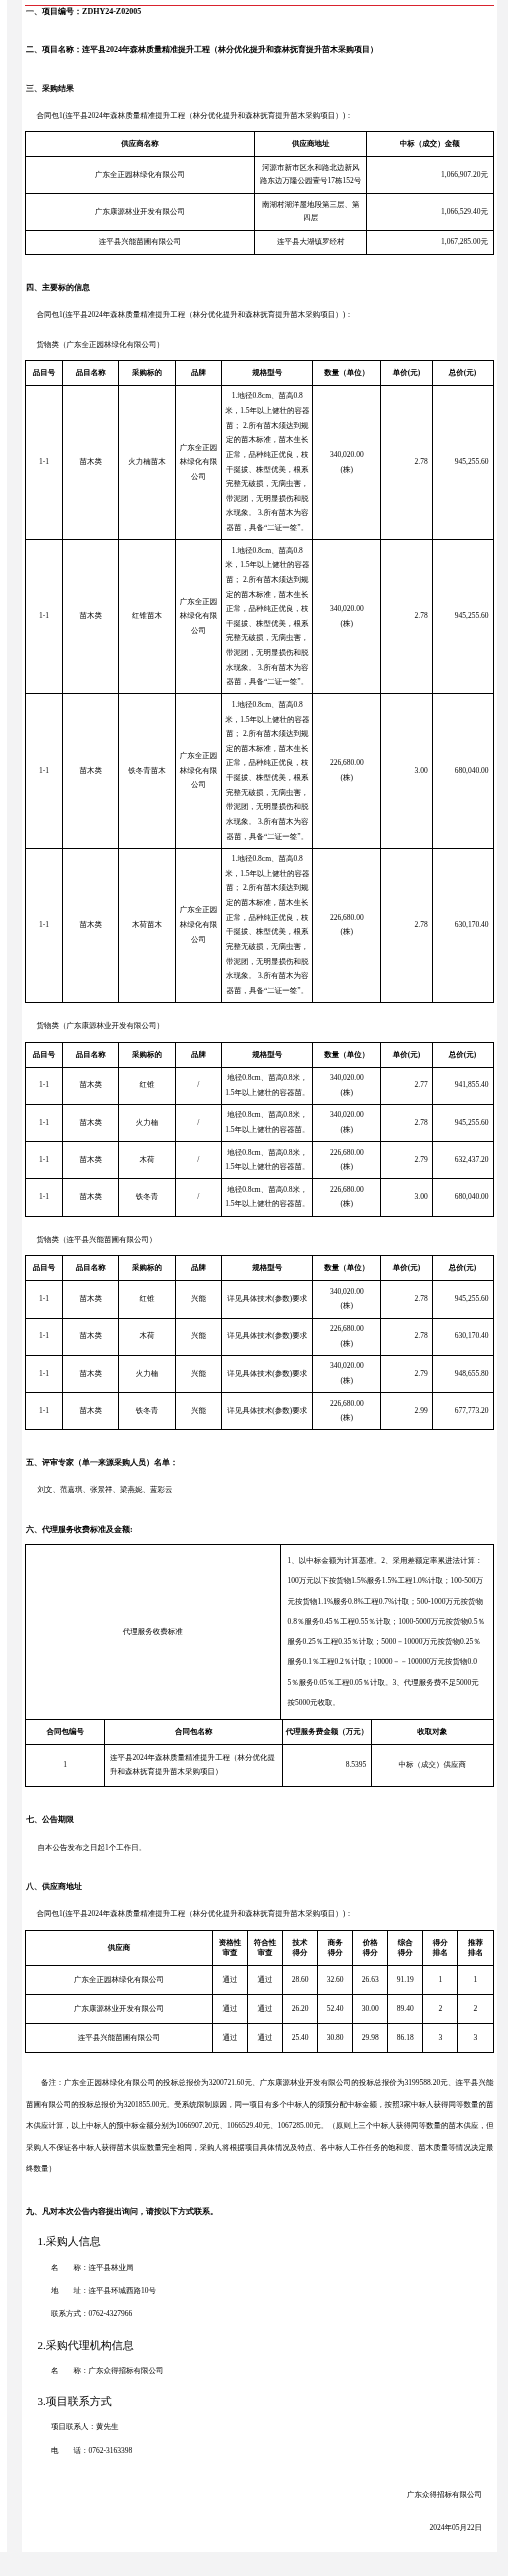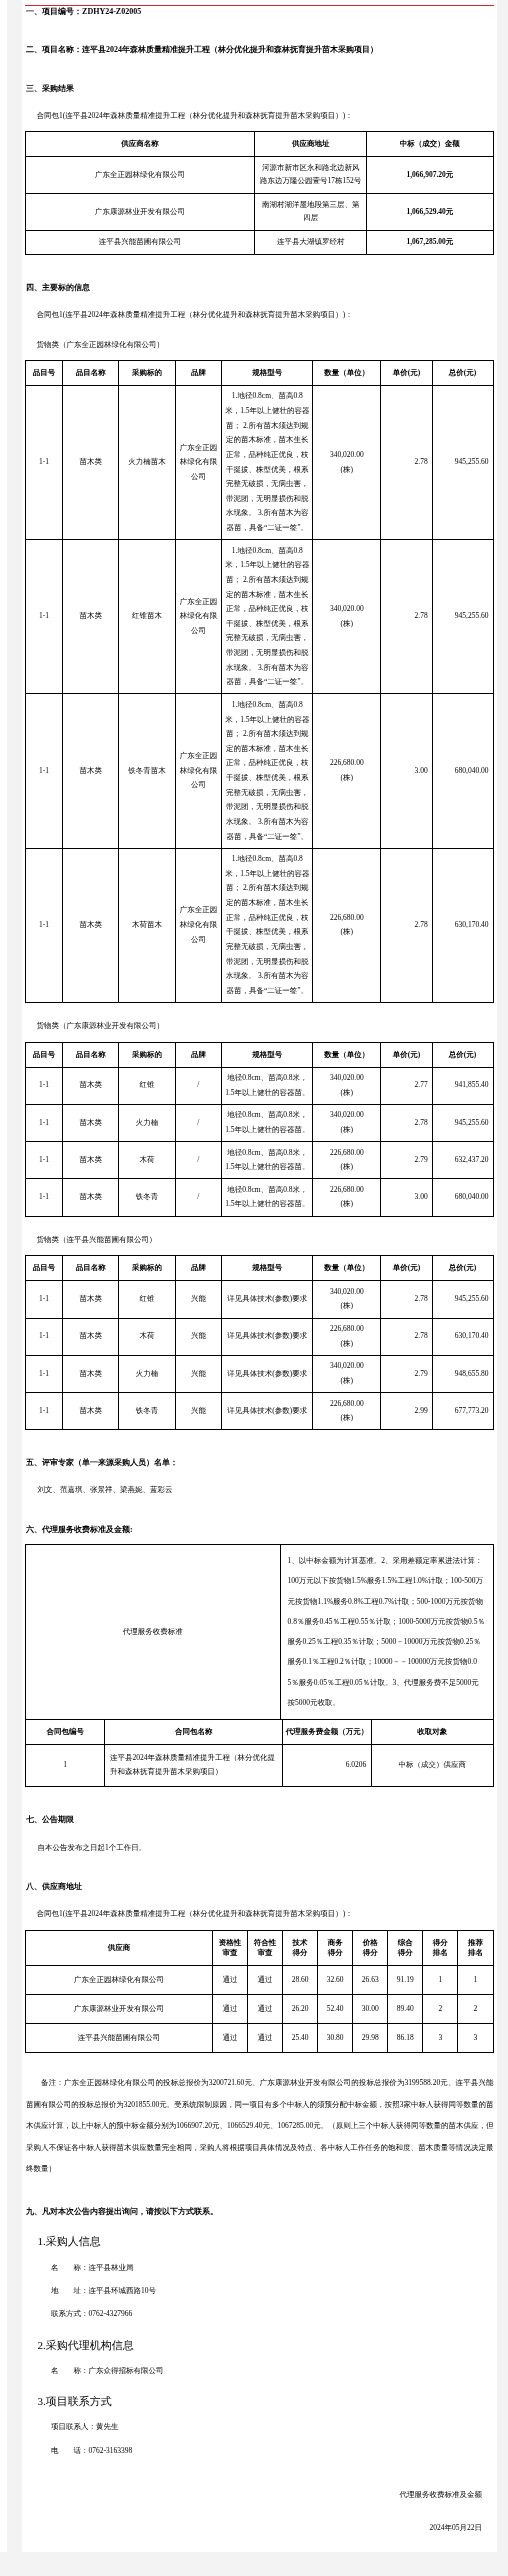--- a/index.html
+++ b/index.html
@@ -25,21 +25,21 @@
   p{font-size:7.5px;margin:0;}
   .intro{margin:16px 0 0 11.6px;line-height:1.6;}
   .group-title{margin:17.4px 0 0 11.6px;line-height:1.6;}
   table{border-collapse:collapse;table-layout:fixed;width:100%;margin-top:9.3px;}
   th,td{border:0.6px solid #000;font-size:7.5px;text-align:center;vertical-align:middle;
         padding:3.5px 2.9px;word-break:break-all;}
   th{font-weight:bold;white-space:pre-line;padding:7px 1.7px;}
   
   .t-result col.c1{width:49%}.t-result col.c2{width:24%}.t-result col.c3{width:27%}
   .t-result td{padding:5.2px 4.6px;line-height:1.7;}
-  .t-result td:nth-child(3){text-align:center;font-weight:bold;}
+  .t-result td:nth-child(3){text-align:right;}
   
   .t-items col.c1{width:8%}.t-items col.c2{width:12%}.t-items col.c3{width:12%}
   .t-items col.c4{width:10%}.t-items col.c5{width:19.5%}.t-items col.c6{width:14.5%}
   .t-items col.c7{width:11%}.t-items col.c8{width:13%}
   .t-items td{line-height:1.95;padding:3.5px 2.3px;}
   .t-items td:nth-child(6){white-space:pre-line;}
   .t-items td:nth-child(7),.t-items td:nth-child(8){text-align:right;padding-right:4px;}
   
   .t-fee1 td{line-height:2.7;}
   .t-fee1 td.fee-label{width:53%;}
@@ -352,21 +352,21 @@
             <th>合同包编号</th>
             <th>合同包名称</th>
             <th>代理服务费金额（万元）</th>
             <th>收取对象</th>
           </tr>
         </thead>
       <tbody>
           <tr>
             <td>1</td>
             <td>连平县2024年森林质量精准提升工程（林分优化提升和森林抚育提升苗木采购项目）</td>
-            <td>6.0206</td>
+            <td>8.5395</td>
             <td>中标（成交）供应商</td>
           </tr>
         </tbody>
     </table>
 
     <h2 class="sec">七、公告期限</h2>
     <p class="period-text">自本公告发布之日起1个工作日。</p>
 
     <h2 class="sec">八、供应商地址</h2>
     <p class="intro">合同包1(连平县2024年森林质量精准提升工程（林分优化提升和森林抚育提升苗木采购项目）)：</p>
@@ -452,20 +452,20 @@
     <div>
         <p class="contact-line">名　　称：广东众得招标有限公司</p>
       </div>
     <p class="contact-group-title">3.项目联系方式</p>
     <div>
         <p class="contact-line">项目联系人：黄先生</p>
         <p class="contact-line">电　　话：0762-3163398</p>
       </div>
 
     <div class="signature">
-      <p>代理服务收费标准及金额</p>
+      <p>广东众得招标有限公司</p>
       <p class="sig-date">2024年05月22日</p>
     </div>
 
   </div>
 
 </div>
 
 
 </body></html>

